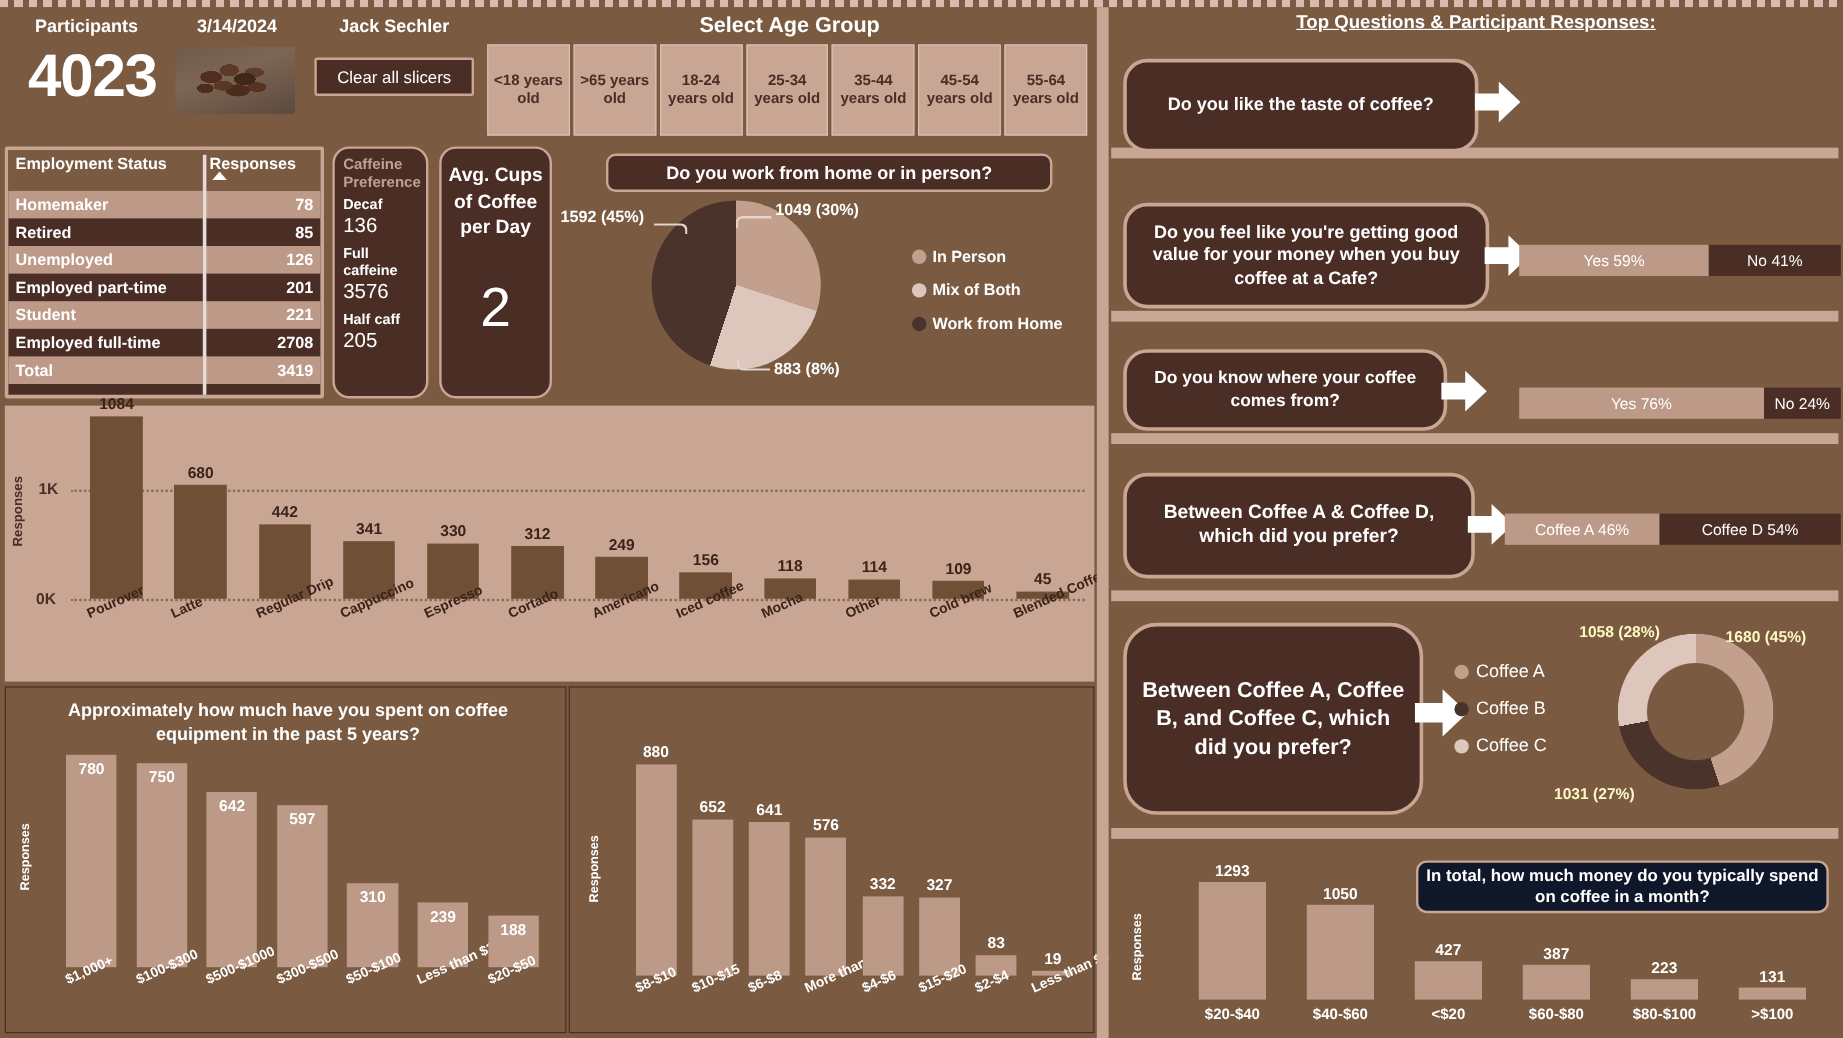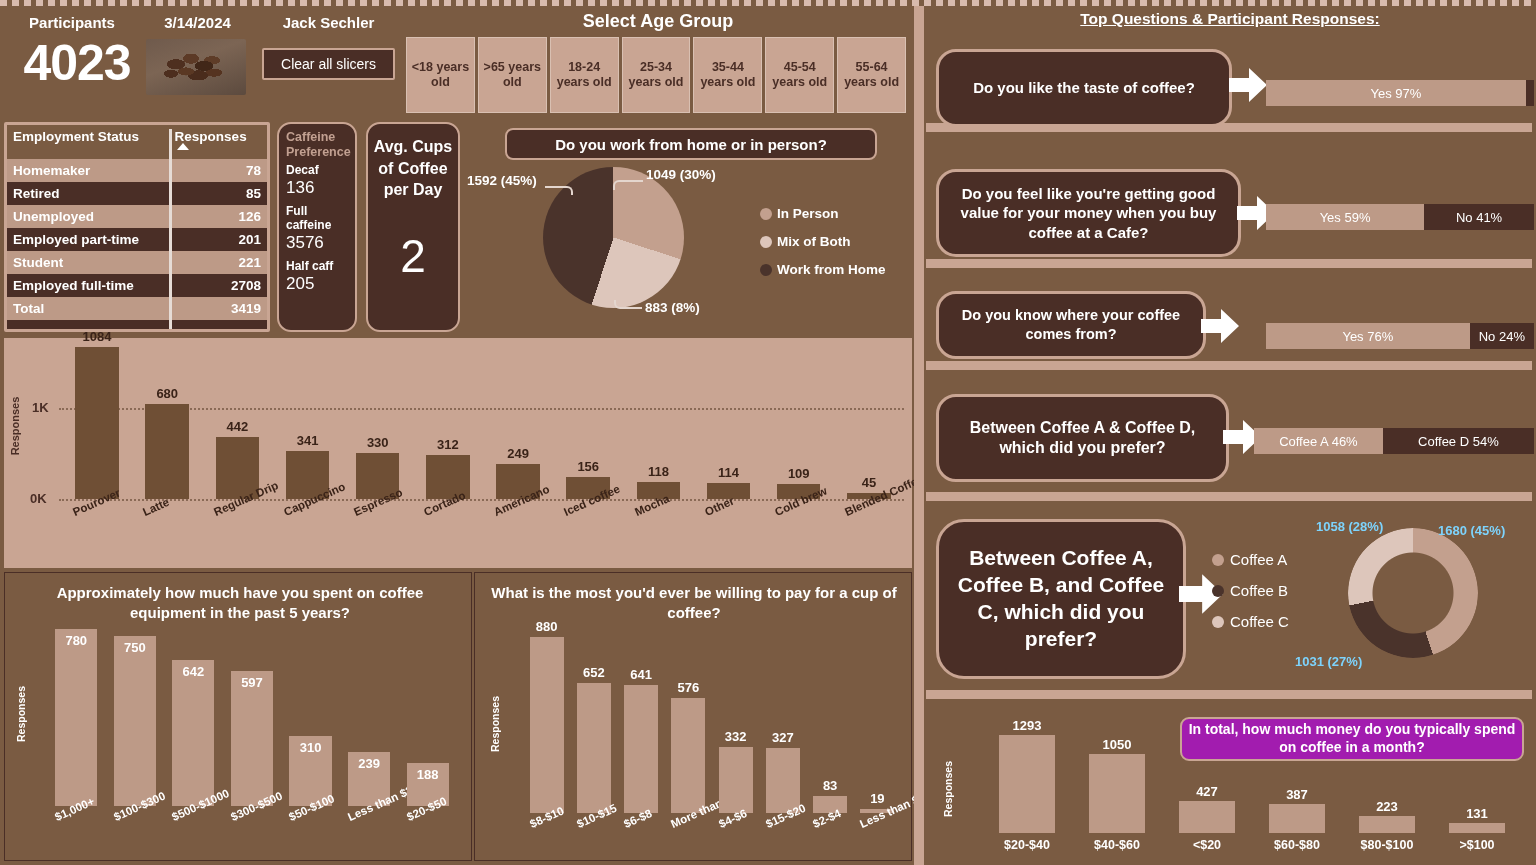--- a/index.html
+++ b/index.html
@@ -203,28 +203,28 @@
   .dn-txt { color:#fff; font-size:15px; }
   #donut {
     position:absolute; width:130px; height:130px; border-radius:50%;
     background: conic-gradient(from 0deg,
       #c3a08e 0deg 162deg,
       #4a332b 162deg 259deg,
       #ddc6bb 259deg 360deg);
     -webkit-mask: radial-gradient(circle, transparent 40px, #000 41px);
             mask: radial-gradient(circle, transparent 40px, #000 41px);
   }
-  .dn-lbl { position:absolute; color:#7dd3fc; font-weight:bold; font-size:13px;
+  .dn-lbl { position:absolute; color:#fef9c3; font-weight:bold; font-size:13px;
             white-space:nowrap; text-align:center; }
 
   
   #mon-panel { position:absolute; left:2px; top:697px; width:608px; height:160px; background:#7a5b42; }
   #mon-title {
     position:absolute; left:254px; top:14px; width:344px; height:44px;
-    background:#a21caf; border:2px solid #c9a593; border-radius:9px;
+    background:#0f172a; border:2px solid #c9a593; border-radius:9px;
     color:#fff; font-weight:bold; font-size:14px; text-align:center;
     display:flex; align-items:center; justify-content:center; line-height:1.28; padding:0 4px;
   }
   .mon-bar { position:absolute; background:#bd9a87; }
   .mon-val { position:absolute; color:#fff; font-size:13px; font-weight:bold; text-align:center; }
   .mon-cat { position:absolute; color:#fff; font-size:12.5px; font-weight:bold; text-align:center; }
 </style>
 </head>
 <body>
 
@@ -428,21 +428,20 @@
         <div class="eq-bar" style="left: 343.057px; top: 178.788px; width: 42.1714px; height: 54.2122px; background: rgb(189, 154, 135);"></div>
         <div class="eq-val" style="left: 329.057px; top: 182.788px; width: 70.1714px;">239</div>
         <div class="eq-cat" style="left: 341.057px; top: 239px;">Less than $20</div>
         <div class="eq-bar" style="left: 401.629px; top: 190.356px; width: 42.1714px; height: 42.6439px; background: rgb(189, 154, 135);"></div>
         <div class="eq-val" style="left: 387.629px; top: 194.356px; width: 70.1714px;">188</div>
         <div class="eq-cat" style="left: 399.629px; top: 239px;">$20-$50</div>
       </div>
   </div>
 
   <div class="panel" id="pay-panel">
-    <div id="pay-title">What is the most you'd ever be willing to pay for a cup of coffee?</div>
     <div class="chart-ylabel-w" style="left:-18px; top:145px; width:76px;">Responses</div>
     <div id="pay-bars">
         <div class="eq-bar" style="left: 54.615px; top: 64px; width: 34.02px; height: 176px; background: rgb(189, 154, 135);"></div>
         <div class="eq-val" style="left: 40.615px; top: 46px; width: 62.02px;">880</div>
         <div class="eq-cat" style="left: 52.615px; top: 246px;">$8-$10</div>
         <div class="eq-bar" style="left: 101.865px; top: 109.6px; width: 34.02px; height: 130.4px; background: rgb(189, 154, 135);"></div>
         <div class="eq-val" style="left: 87.865px; top: 91.6px; width: 62.02px;">652</div>
         <div class="eq-cat" style="left: 99.865px; top: 246px;">$10-$15</div>
         <div class="eq-bar" style="left: 149.115px; top: 111.8px; width: 34.02px; height: 128.2px; background: rgb(189, 154, 135);"></div>
         <div class="eq-val" style="left: 135.115px; top: 93.8px; width: 62.02px;">641</div>
@@ -470,24 +469,20 @@
   <div id="right">
     <div id="right-title">Top Questions &amp; Participant Responses:</div>
 
     <div class="qsep" style="top:117px;"></div>
     <div class="qbubble" style="left:12px; top:43px; width:296px; height:78px; font-size:15px;">Do you like the taste of coffee?</div>
     <div class="qarrow" style="left:305px; top:62px;">
       <svg width="38" height="34" viewBox="0 0 38 34">
           <path d="M0 10 H20 V0 L38 17 L20 34 V24 H0 Z" fill="#ffffff"></path>
         </svg>
     </div>
-    <div class="qbar" id="qbar-0" style="left:342px; top:74px; width:268px;">
-        <div class="qseg light" style="width: 97%;">Yes 97%</div>
-        <div class="qseg dark" style="width: 3%;"></div>
-      </div>
 
     <div class="qsep" style="top:253px;"></div>
     <div class="qbubble" style="left:12px; top:163px; width:305px; height:88px; font-size:15px;">Do you feel like you're getting good value for your money when you buy coffee at a Cafe?</div>
     <div class="qarrow" style="left:313px; top:190px;">
       <svg width="38" height="34" viewBox="0 0 38 34">
           <path d="M0 10 H20 V0 L38 17 L20 34 V24 H0 Z" fill="#ffffff"></path>
         </svg>
     </div>
     <div class="qbar" id="qbar-1" style="left:342px; top:198px; width:268px;">
         <div class="qseg light" style="width: 59%;">Yes 59%</div>
@@ -512,21 +507,21 @@
       <svg width="38" height="34" viewBox="0 0 38 34">
           <path d="M0 10 H20 V0 L38 17 L20 34 V24 H0 Z" fill="#ffffff"></path>
         </svg>
     </div>
     <div class="qbar" id="qbar-3" style="left:330px; top:422px; width:280px;">
         <div class="qseg light" style="width: 46%;">Coffee A 46%</div>
         <div class="qseg dark" style="width: 54%;">Coffee D 54%</div>
       </div>
 
     <div class="qsep" style="top:684px;"></div>
-    <div class="qbubble" style="left:12px; top:513px; width:250px; height:160px; font-size:21px; border-radius:28px;">Between Coffee A, Coffee B, and Coffee C, which did you prefer?</div>
+    <div class="qbubble" style="left:12px; top:513px; width:250px; height:160px; font-size:18px; border-radius:28px;">Between Coffee A, Coffee B, and Coffee C, which did you prefer?</div>
     <div class="qarrow" style="left:255px; top:568px;">
       <svg width="44" height="40" viewBox="0 0 38 34">
           <path d="M0 10 H20 V0 L38 17 L20 34 V24 H0 Z" fill="#ffffff"></path>
         </svg>
     </div>
 
     <div id="donut-legend" style="left:288px; top:545px; position:absolute;">
       <div class="dn-row">
         <span class="dn-dot" style="background:#c3a08e"></span>
         <span class="dn-txt">Coffee A</span>

